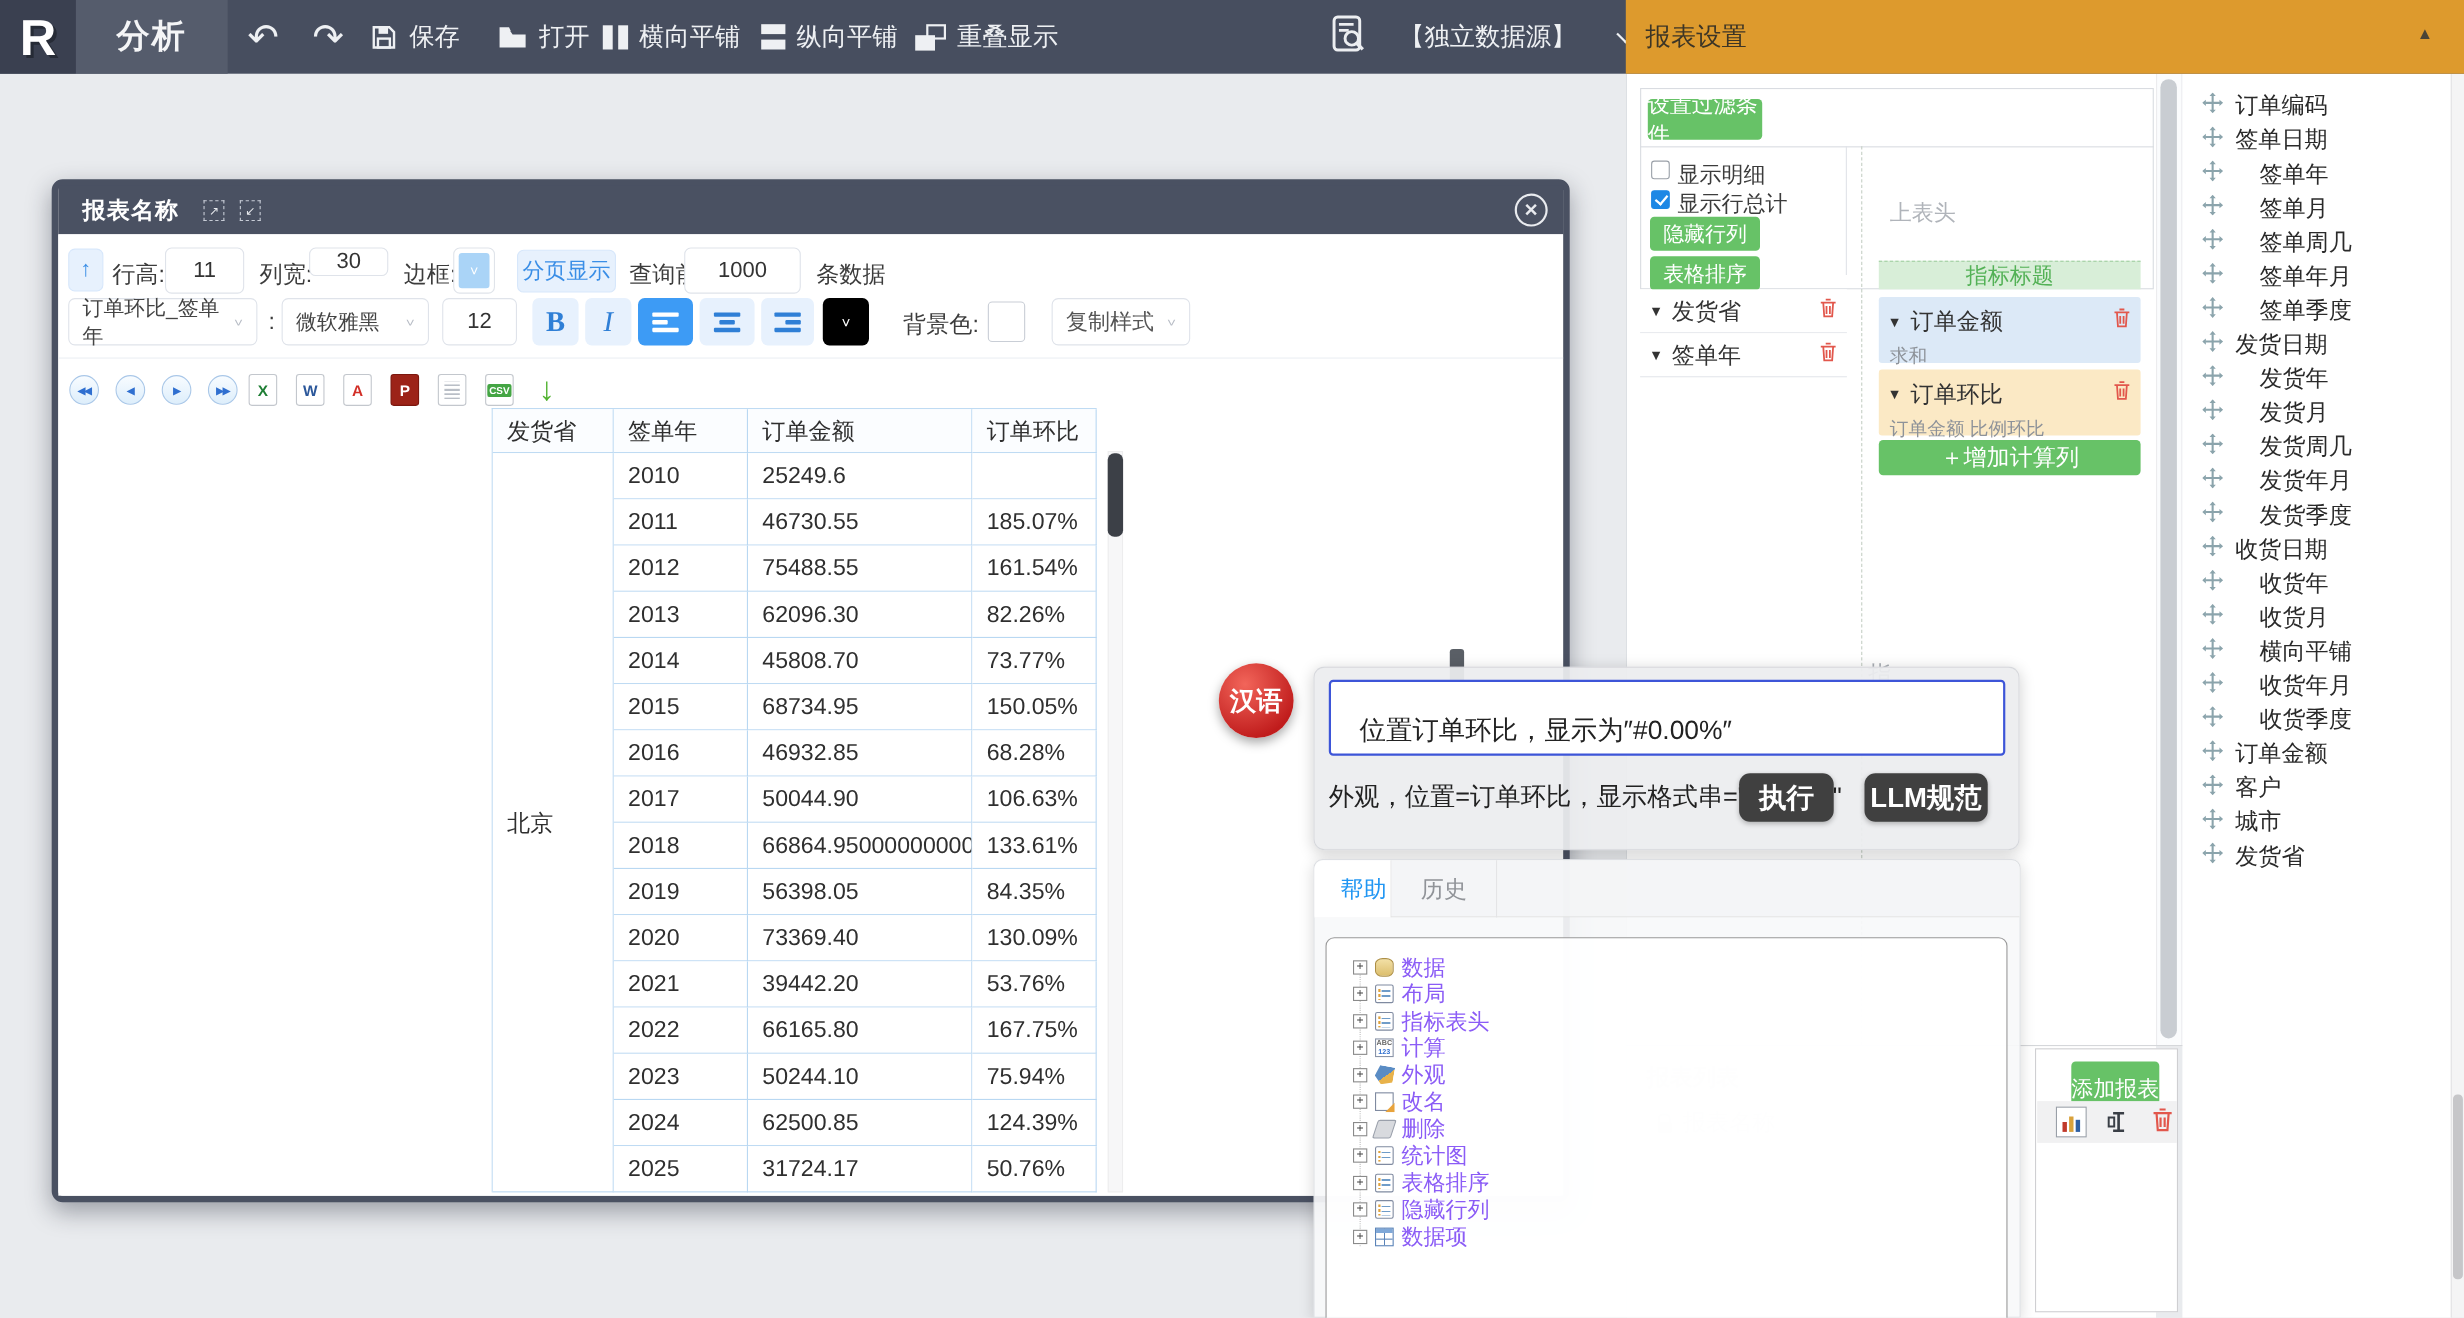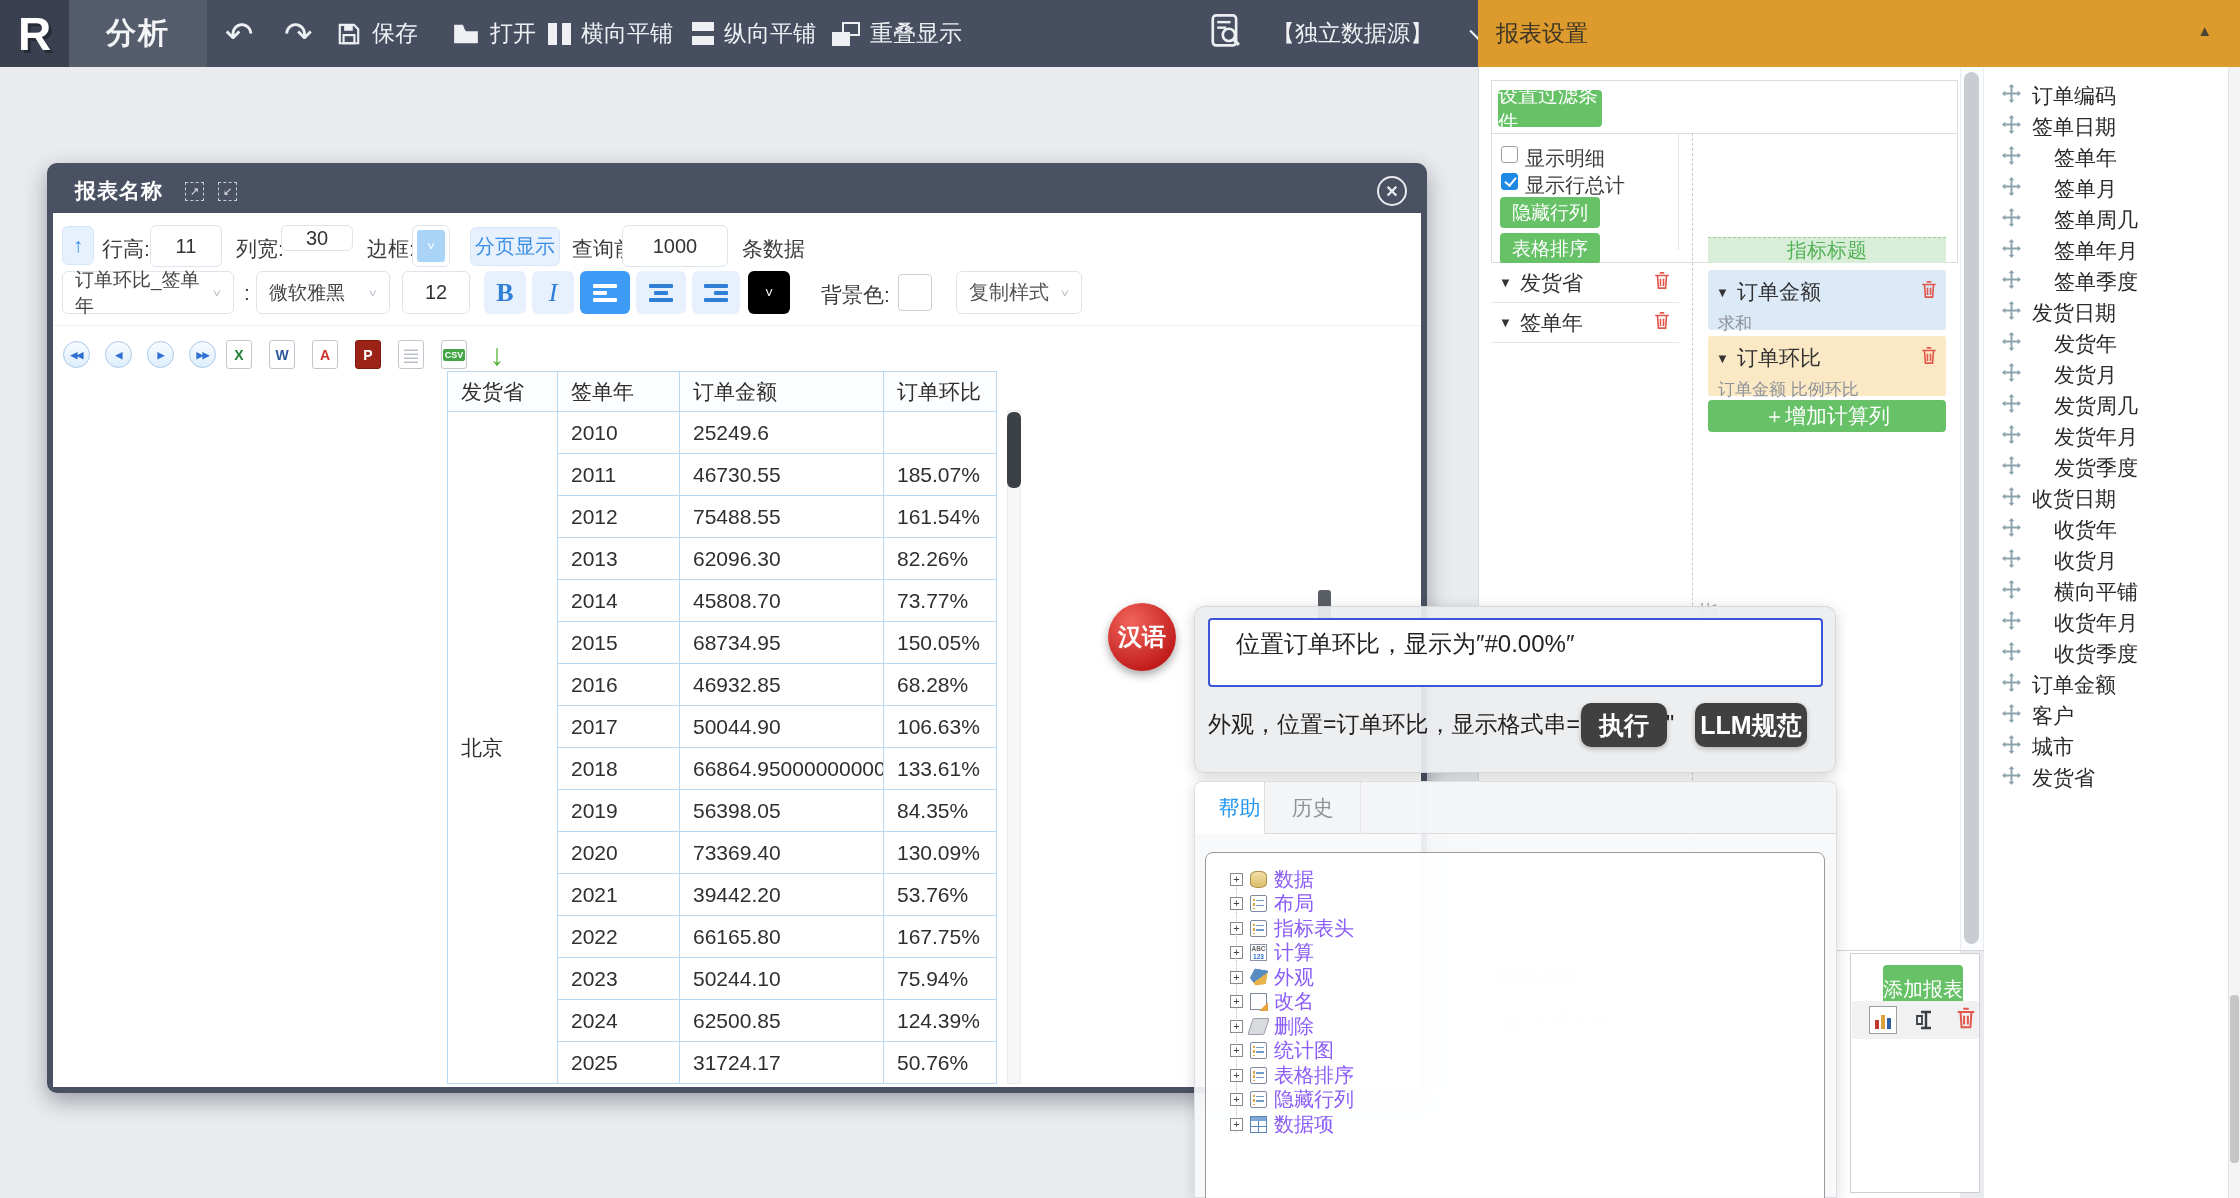--- a/index.html
+++ b/index.html
@@ -114,21 +114,21 @@
   .field-item { height:31px; display:flex; align-items:center; padding-left:18px; gap:11px;}
   .field-item .flabel { font-size:21px; color:#2a2a2a;}
   .field-item.indent .flabel { margin-left:22px;}
   .right-scroll { position:absolute; left:2228px; top:67px; width:12px; height:1131px; background:#f4f4f5; border-left:1px solid #e4e4e6; z-index:2;}
   .right-thumb { position:absolute; left:2229.5px; top:995px; width:9px; height:168px; background:#c6c6c9; border-radius:4px; z-index:3;}
 
   
   .float-thumb { position:absolute; left:1318px; top:590px; width:13px; height:58px; background:#5a5f66; border-radius:3px; z-index:20;}
   .badge { position:absolute; left:1108px; top:603px; width:68px; height:68px; border-radius:50%; background:radial-gradient(circle at 35% 28%, #f2655a, #c01c1c 75%); color:#fff; font-size:24px; font-weight:700; display:flex; align-items:center; justify-content:center; box-shadow:0 4px 10px rgba(0,0,0,.35); z-index:60;}
   .abox { position:absolute; left:1194px; top:606px; width:642px; height:167px; background:rgba(236,237,239,.93); border:1px solid rgba(205,207,212,.7); border-radius:10px; box-shadow:0 3px 14px rgba(0,0,0,.18); z-index:55;}
-  .abox textarea { position:absolute; left:13px; top:11px; width:615px; height:69px; border:2px solid #3d55d8; border-radius:4px; background:#fff; font-family:"Liberation Sans",sans-serif; font-size:24px; color:#222; padding:8px 14px 0 26px; resize:none; outline:none;}
+  .abox textarea { position:absolute; left:13px; top:11px; width:615px; height:69px; border:2px solid #3d55d8; border-radius:4px; background:#fff; font-family:"Liberation Sans",sans-serif; font-size:24px; color:#222; padding:28px 14px 0 26px; resize:none; outline:none;}
   .acaption { position:absolute; left:13px; top:102px; font-size:23px; color:#222;}
   .redbtn { position:absolute; top:96px; height:44px; background:#404040; color:#fff; border:none; border-radius:10px; font-size:25px; font-weight:700; display:flex; align-items:center; justify-content:center; box-shadow:0 2px 5px rgba(0,0,0,.25); font-family:"Liberation Sans",sans-serif;}
   .helpbox { position:absolute; left:1194px; top:781px; width:643px; height:417px; background:rgba(247,248,250,.92); border:1px solid rgba(210,212,216,.7); border-radius:8px 8px 0 0; box-shadow:0 3px 14px rgba(0,0,0,.15); z-index:55;}
   .tabstrip { position:absolute; left:0; top:0; right:0; height:52px; background:rgba(243,244,246,.85); border-bottom:1px solid #ddd; border-radius:8px 8px 0 0;}
   .htab { position:absolute; top:0; height:52px; display:flex; align-items:center; justify-content:center; font-size:21px;}
   .htab.active { left:0; width:70px; background:#fff; color:#2196f3; border-right:1px solid #ddd; border-radius:8px 0 0 0;padding-left:20px;}
   .htab.idle { left:70px; width:96px; color:#909398; border-right:1px solid #e4e4e6;}
   .treebox { position:absolute; left:10px; top:70px; width:620px; height:360px; border:1px solid #999; border-radius:8px; background:rgba(255,255,255,.9); overflow:hidden;}
   .tree { position:absolute; left:24px; top:14px; }
   .guide { position:absolute; left:30px; top:22px; height:258px; border-left:1px dotted #bdbdbd;}
@@ -447,20 +447,23 @@
     <div class="greenbtn" style="left:19px; top:23px; width:104px; height:37px;">设置过滤条件</div>
 
     <div class="cb" style="left:22px; top:79px;"></div>
     <span class="lbl" style="left:46px; top:78px; font-size:20px;">显示明细</span>
     <div class="cb checked" style="left:22px; top:106px;"></div>
     <span class="lbl" style="left:46px; top:105px; font-size:20px;">显示行总计</span>
     <div class="greenbtn" style="left:21px; top:130px; width:100px; height:31px; font-size:19px;">隐藏行列</div>
     <div class="greenbtn" style="left:21px; top:166px; width:100px; height:31px; font-size:19px;">表格排序</div>
 
     <div class="vline-solid"></div>
+    <div class="upper-header-cell">
+      <span class="uh-text">上表头</span>
+    </div>
     <div class="ind-banner">指标标题</div>
 
     <div style="display:contents;">
       
     
         <div class="dim-row dim-auto" style="top: 196px;">
           <span class="caret">▼</span>
           <span>发货省</span>
           <span class="trash">
             <svg width="18" height="20" viewBox="0 0 20 22">

